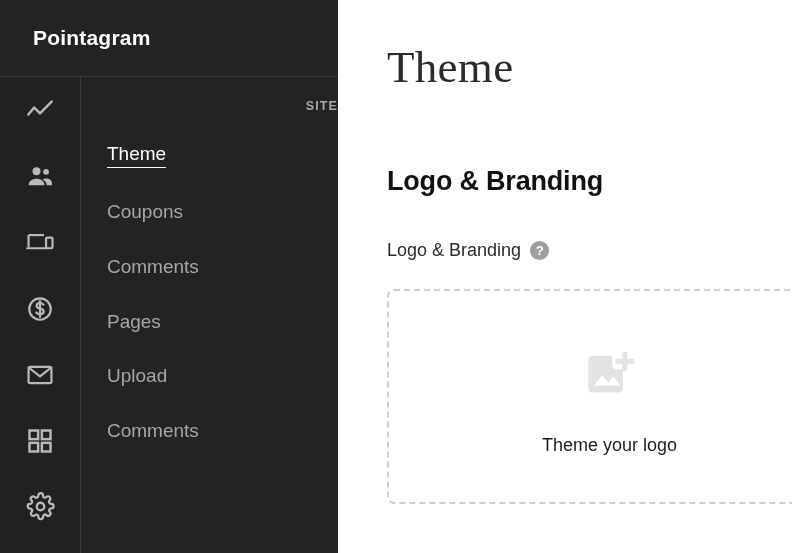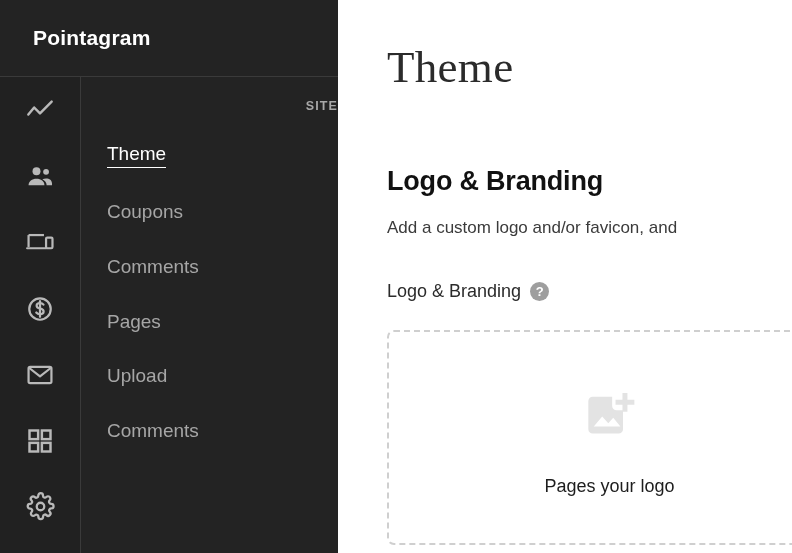--- a/index.html
+++ b/index.html
@@ -244,30 +244,29 @@
 
     </div>
   </div>
 
   <div class="main">
 
     <h1 class="page-title">Theme</h1>
 
     <h2 class="section-title">Logo &amp; Branding</h2>
 
-    <p class="section-desc">Add a custom logo and/or favicon, and</p>
 
     <div class="field-label-row">
       <span class="field-label">Logo &amp; Branding</span>
       <span class="help-icon">?</span>
     </div>
 
     <div class="dropzone">
       <svg class="dz-icon" viewBox="0 0 48 48" fill="none">
         <path d="M4 12a4 4 0 0 1 4-4h18v8.5a4 4 0 0 0 4 4h6V38a4 4 0 0 1-4 4H8a4 4 0 0 1-4-4z" fill="#e3e3e3"></path>
         <path d="M9 35.5l7.8-9.2 5.6 6.2 4.6-5 6.6 8z" fill="#ffffff"></path>
         <path d="M35.5 4.5h4.6v6.4h6.4v4.6h-6.4v6.4h-4.6v-6.4h-6.4v-4.6h6.4z" fill="#e3e3e3"></path>
       </svg>
-      <div class="dz-text">Pages your logo</div>
+      <div class="dz-text">Theme your logo</div>
     </div>
 
   </div>
 </div>
 
 </body></html>

